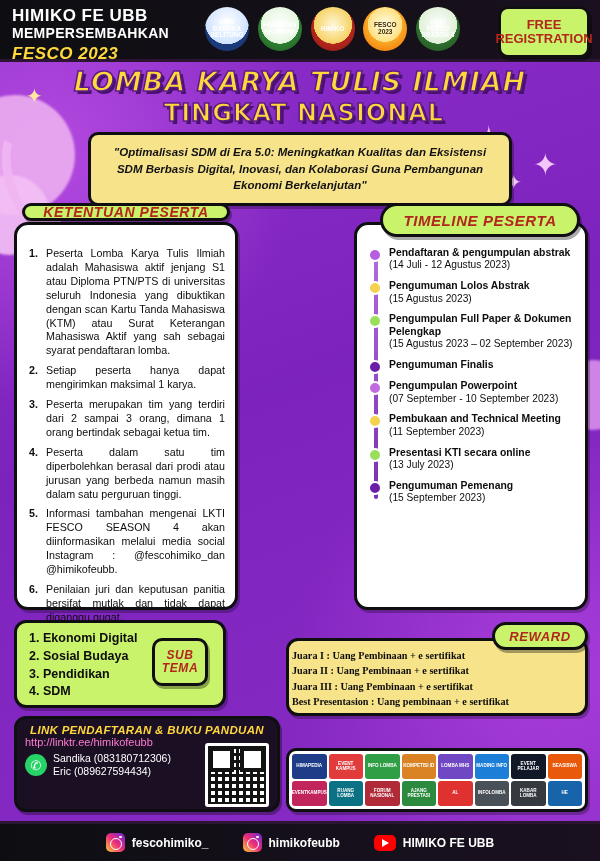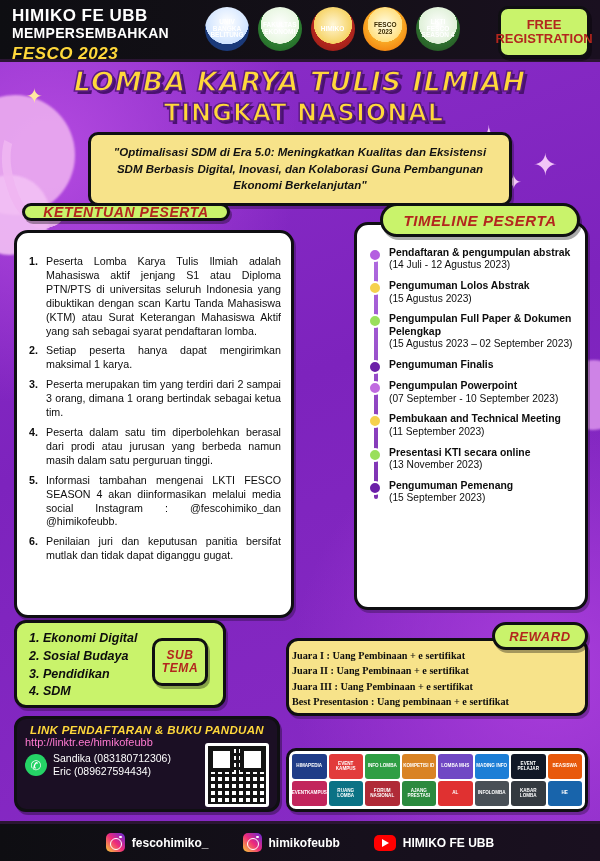--- a/index.html
+++ b/index.html
@@ -130,21 +130,21 @@
   .rib-subtema {
     left: 152px; top: 638px; width: 56px; height: 48px; border-radius: 10px;
     font-size: 12px; flex-direction: column; line-height: 1.1; color:#b3261e;
   }
 
   
   .card {
     position: absolute; background: #ffffff; border: 3px solid #0f0f12;
     border-radius: 14px; box-shadow: 2px 3px 0 #00000044;
   }
-  .card-ket { left: 14px; top: 230px; width: 280px; height: 388px; padding: 22px 10px 10px 12px; }
+  .card-ket { left: 14px; top: 222px; width: 224px; height: 388px; padding: 22px 10px 10px 12px; }
   .card-time { left: 354px; top: 222px; width: 234px; height: 388px; padding: 22px 8px 8px 10px; }
 
   .ket-list { list-style: none; counter-reset: k; }
   .ket-list li {
     position: relative; padding-left: 17px; margin-bottom: 6px;
     font-size: 10.7px; line-height: 1.3; color: #0d0d0d; text-align: justify;
   }
   .ket-list li::before {
     counter-increment: k; content: counter(k) ".";
     position: absolute; left: 0; top: 0; font-weight: bold;
@@ -164,21 +164,21 @@
   .tl-title { font-size: 10.4px; font-weight: bold; color: #0d0d0d; line-height: 1.2; }
   .tl-date { font-size: 10.2px; color: #0d0d0d; line-height: 1.2; }
 
   
   .subtema-card {
     position: absolute; left: 14px; top: 620px; width: 212px; height: 88px;
     background: #c9f36b; border: 3px solid #0f0f12; border-radius: 12px;
     padding: 7px 10px; box-shadow: 2px 3px 0 #00000044;
   }
   .subtema-card ol { margin-left: 16px; }
-  .subtema-card li { font-size: 12.5px; font-weight: bold; color: #0d0d0d; line-height: 1.42; font-style: italic; }
+  .subtema-card li { font-size: 12.5px; font-weight: bold; color: #0d0d0d; line-height: 1.42; }
 
   
   .reward-card {
     position: absolute; left: 286px; top: 638px; width: 302px; height: 78px;
     background: #f7e38a; border: 3px solid #0f0f12; border-radius: 12px;
     padding: 7px 3px; box-shadow: 2px 3px 0 #00000044;
   }
   .reward-card div {
     font-size: 10.2px; color: #0d0d0d; line-height: 1.5; font-weight: bold;
     font-family: "Liberation Serif", serif;
@@ -347,21 +347,21 @@
         <div class="tl-date">(07 September - 10 September  2023)</div>
       </div>
       <div class="tl-item">
         <span class="tl-dot" style="background:#f5d14e"></span>
         <div class="tl-title">Pembukaan and Technical Meeting</div>
         <div class="tl-date">(11 September 2023)</div>
       </div>
       <div class="tl-item">
         <span class="tl-dot" style="background:#9adf5c"></span>
         <div class="tl-title">Presentasi KTI secara online</div>
-        <div class="tl-date">(13 November 2023)</div>
+        <div class="tl-date">(13 July 2023)</div>
       </div>
       <div class="tl-item">
         <span class="tl-dot" style="background:#6b1fa8"></span>
         <div class="tl-title">Pengumuman Pemenang</div>
         <div class="tl-date">(15 September 2023)</div>
       </div>
     </div>
   </div>
 
   <div class="subtema-card">

